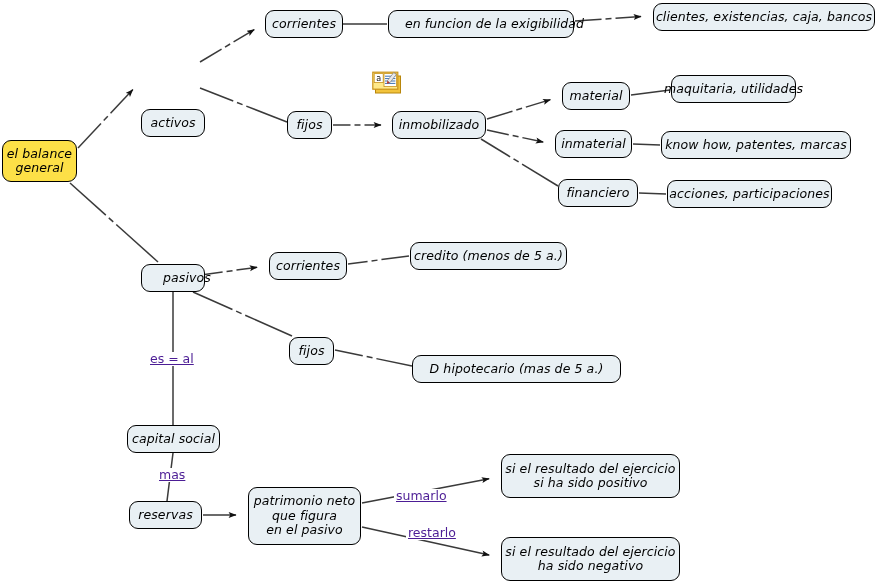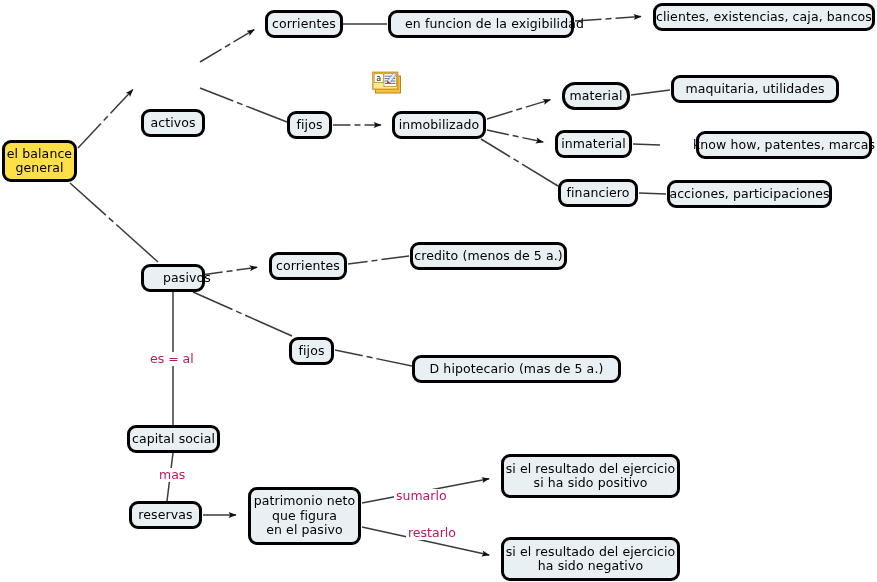--- a/index.html
+++ b/index.html
@@ -21,41 +21,43 @@
     position: absolute;
     left: 0;
     top: 0;
     width: 877px;
     height: 582px;
   }
   .node {
     position: absolute;
     box-sizing: border-box;
     background: #e9f0f4;
-    border: 3px solid #0c4a6e;
+    border: 1px solid #0c4a6e;
     border-radius: 9px;
     display: flex;
     align-items: center;
     justify-content: center;
     text-align: center;
     font-size: 12.5px;
     line-height: 14.5px;
     color: #000000;
     white-space: pre;
     letter-spacing: 0.1px;
+    font-style: italic;
   }
   .link-label {
     position: absolute;
     font-size: 12.5px;
     line-height: 14px;
-    color: #be185d;
+    color: #4c1d95;
     background: #ffffff;
     white-space: nowrap;
     padding: 0 2px;
     text-align: center;
+    text-decoration: underline;
   }
   .note-icon {
     position: absolute;
     width: 28px;
     height: 22px;
   }
 </style>
 </head>
 <body>
 
@@ -121,24 +123,24 @@
 
   <div id="node-layer">
       <div class="node" style="left: 2px; top: 140px; width: 75px; height: 42px; background: #fde047; border-color: rgb(0, 0, 0);">el balance
 general</div>
       <div class="node" style="left: 141px; top: 61px; width: 64px; height: 28px; background: rgb(233, 240, 244); border-color: rgb(0, 0, 0); margin-top: 48px;">activos</div>
       <div class="node" style="left: 265px; top: 10px; width: 78px; height: 28px; background: rgb(233, 240, 244); border-color: rgb(0, 0, 0);">corrientes</div>
       <div class="node" style="left: 388px; top: 10px; width: 186px; height: 28px; background: rgb(233, 240, 244); border-color: rgb(0, 0, 0); padding-left: 27px;">en funcion de la exigibilidad</div>
       <div class="node" style="left: 653px; top: 3px; width: 222px; height: 28px; background: rgb(233, 240, 244); border-color: rgb(0, 0, 0);">clientes, existencias, caja, bancos</div>
       <div class="node" style="left: 287px; top: 111px; width: 45px; height: 28px; background: rgb(233, 240, 244); border-color: rgb(0, 0, 0);">fijos</div>
       <div class="node" style="left: 392px; top: 111px; width: 94px; height: 28px; background: rgb(233, 240, 244); border-color: rgb(0, 0, 0);">inmobilizado</div>
-      <div class="node" style="left: 562px; top: 82px; width: 68px; height: 28px; background: rgb(233, 240, 244); border-color: rgb(0, 0, 0); border-radius: 13px;">material</div>
-      <div class="node" style="left: 671px; top: 75px; width: 168px; height: 28px; background: rgb(233, 240, 244); border-color: rgb(0, 0, 0);">maquitaria, utilidades</div>
+      <div class="node" style="left: 562px; top: 82px; width: 68px; height: 28px; background: rgb(233, 240, 244); border-color: rgb(0, 0, 0);">material</div>
+      <div class="node" style="left: 671px; top: 75px; width: 125px; height: 28px; background: rgb(233, 240, 244); border-color: rgb(0, 0, 0);">maquitaria, utilidades</div>
       <div class="node" style="left: 555px; top: 130px; width: 77px; height: 28px; background: rgb(233, 240, 244); border-color: rgb(0, 0, 0);">inmaterial</div>
-      <div class="node" style="left: 696px; top: 131px; width: 176px; height: 28px; background: rgb(233, 240, 244); border-color: rgb(0, 0, 0);">know how, patentes, marcas</div>
+      <div class="node" style="left: 661px; top: 131px; width: 190px; height: 28px; background: rgb(233, 240, 244); border-color: rgb(0, 0, 0);">know how, patentes, marcas</div>
       <div class="node" style="left: 558px; top: 179px; width: 80px; height: 28px; background: rgb(233, 240, 244); border-color: rgb(0, 0, 0);">financiero</div>
       <div class="node" style="left: 667px; top: 180px; width: 165px; height: 28px; background: rgb(233, 240, 244); border-color: rgb(0, 0, 0);">acciones, participaciones</div>
       <div class="node" style="left: 141px; top: 264px; width: 64px; height: 28px; background: rgb(233, 240, 244); border-color: rgb(0, 0, 0); padding-left: 28px;">pasivos</div>
       <div class="node" style="left: 269px; top: 252px; width: 78px; height: 28px; background: rgb(233, 240, 244); border-color: rgb(0, 0, 0);">corrientes</div>
       <div class="node" style="left: 410px; top: 242px; width: 157px; height: 28px; background: rgb(233, 240, 244); border-color: rgb(0, 0, 0);">credito (menos de 5 a.)</div>
       <div class="node" style="left: 289px; top: 337px; width: 45px; height: 28px; background: rgb(233, 240, 244); border-color: rgb(0, 0, 0);">fijos</div>
       <div class="node" style="left: 412px; top: 355px; width: 209px; height: 28px; background: rgb(233, 240, 244); border-color: rgb(0, 0, 0);">D hipotecario (mas de 5 a.)</div>
       <div class="node" style="left: 127px; top: 425px; width: 93px; height: 28px; background: rgb(233, 240, 244); border-color: rgb(0, 0, 0);">capital social</div>
       <div class="node" style="left: 129px; top: 501px; width: 73px; height: 28px; background: rgb(233, 240, 244); border-color: rgb(0, 0, 0);">reservas</div>
       <div class="node" style="left: 248px; top: 487px; width: 113px; height: 58px; background: rgb(233, 240, 244); border-color: rgb(0, 0, 0);">patrimonio neto

